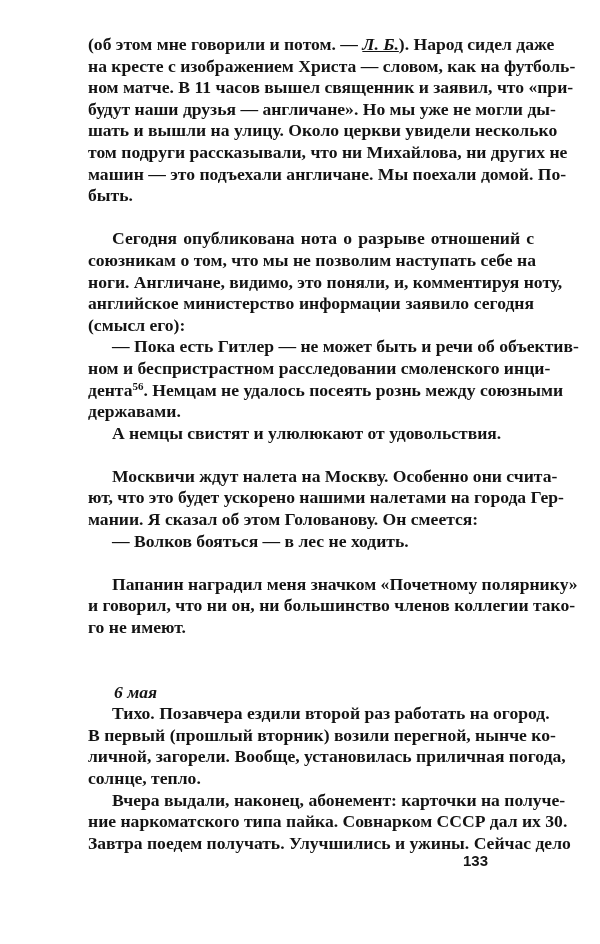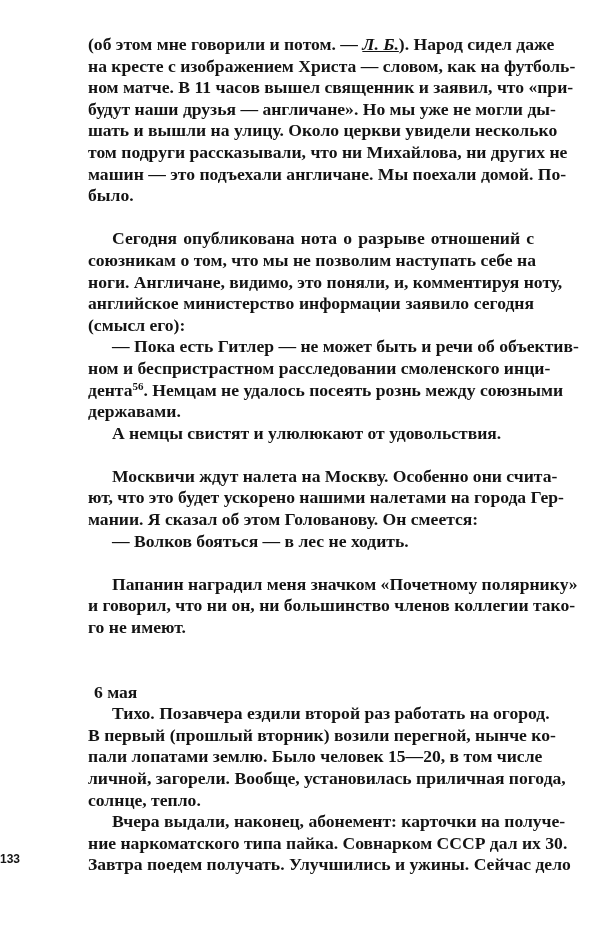--- a/index.html
+++ b/index.html
@@ -12,42 +12,42 @@
   }
   .line {
     display: block; height: 21.6px; line-height: 21.6px;
     text-align: justify; text-align-last: justify;
     white-space: nowrap;
   }
   .line.last { text-align-last: left; }
   .indent { text-indent: 24px; }
   .gap { height: 21.6px; }
   .gap2 { height: 43px; }
-  .date { text-indent: 6px; text-align-last: left; }
+  .date { font-style: italic; text-indent: 6px; text-align-last: left; margin-left: 20px; }
   sup { font-size: 11px; line-height: 0; vertical-align: 6px; }
   .ital { font-style: italic; text-decoration: underline; }
   .folio {
-    position: absolute; left: 0; width: 488px; top: 852px; text-align: left;
-    font-family: "Liberation Sans", sans-serif; font-weight: bold; font-size: 12px; color: #141414;
+    position: absolute; left: 0; width: 488px; top: 852px; text-align: right;
+    font-family: "Liberation Sans", sans-serif; font-weight: bold; font-size: 15px; color: #141414;
   }
 </style>
 </head>
 <body>
 
 <div class="page">
 
   <div>
     <span class="line"><span>(об этом мне говорили и потом. — </span><span class="ital">Л. Б.</span><span>). Народ сидел даже</span></span>
     <span class="line">на кресте с изображением Христа — словом, как на футболь-</span>
     <span class="line">ном матче. В 11 часов вышел священник и заявил, что «при-</span>
     <span class="line">будут наши друзья — англичане». Но мы уже не могли ды-</span>
     <span class="line">шать и вышли на улицу. Около церкви увидели несколько</span>
     <span class="line">том подруги рассказывали, что ни Михайлова, ни других не</span>
     <span class="line">машин — это подъехали англичане. Мы поехали домой. По-</span>
-    <span class="line last">было.</span>
+    <span class="line last">быть.</span>
   </div>
 
   <div class="gap"></div>
 
   <div>
     <span class="line indent">Сегодня опубликована нота о разрыве отношений с</span>
     <span class="line">союзникам о том, что мы не позволим наступать себе на</span>
     <span class="line">ноги. Англичане, видимо, это поняли, и, комментируя ноту,</span>
     <span class="line">английское министерство информации заявило сегодня</span>
     <span class="line last">(смысл его):</span>
@@ -84,21 +84,20 @@
     <span class="line last">го не имеют.</span>
   </div>
 
   <div class="gap2"></div>
 
   <span class="line date">6 мая</span>
 
   <div>
     <span class="line indent">Тихо. Позавчера ездили второй раз работать на огород.</span>
     <span class="line">В первый (прошлый вторник) возили перегной, нынче ко-</span>
-    <span class="line">пали лопатами землю. Было человек 15—20, в том числе</span>
     <span class="line">личной, загорели. Вообще, установилась приличная погода,</span>
     <span class="line last">солнце, тепло.</span>
   </div>
 
   <div>
     <span class="line indent">Вчера выдали, наконец, абонемент: карточки на получе-</span>
     <span class="line">ние наркоматского типа пайка. Совнарком СССР дал их 30.</span>
     <span class="line">Завтра поедем получать. Улучшились и ужины. Сейчас дело</span>
   </div>
 </div>

